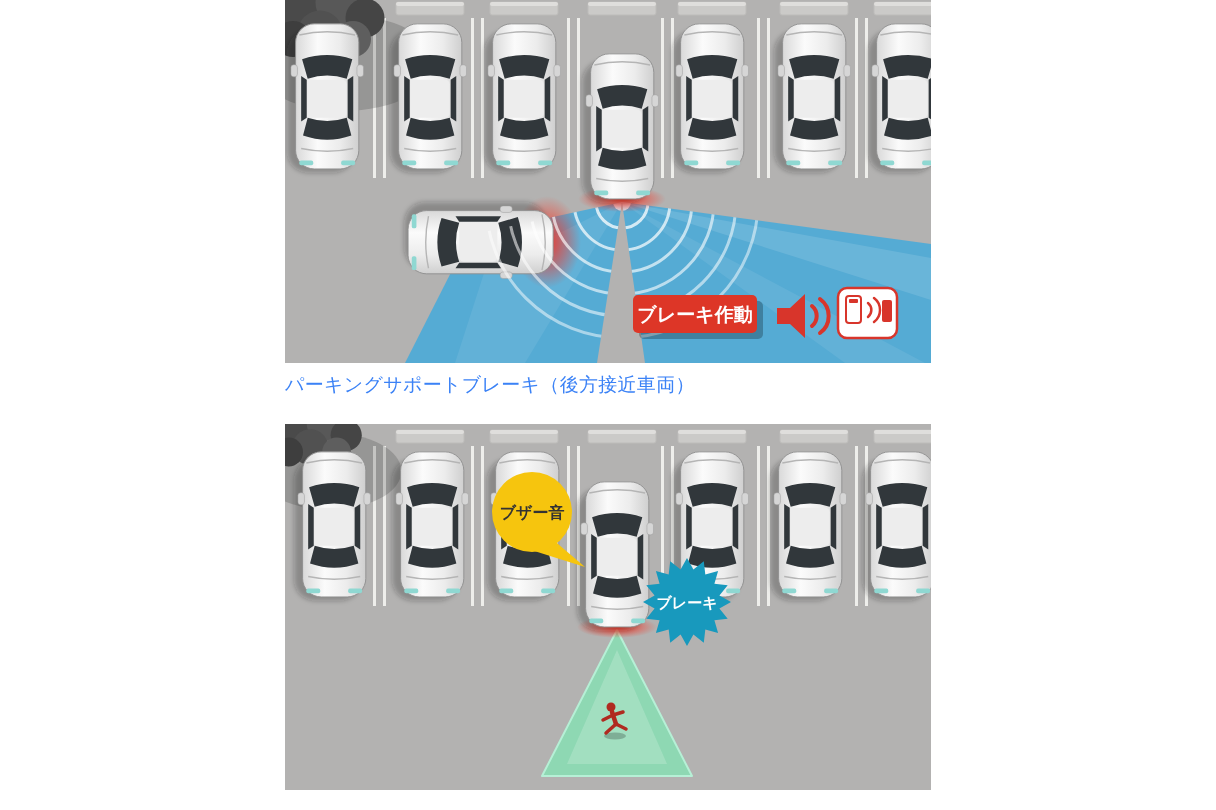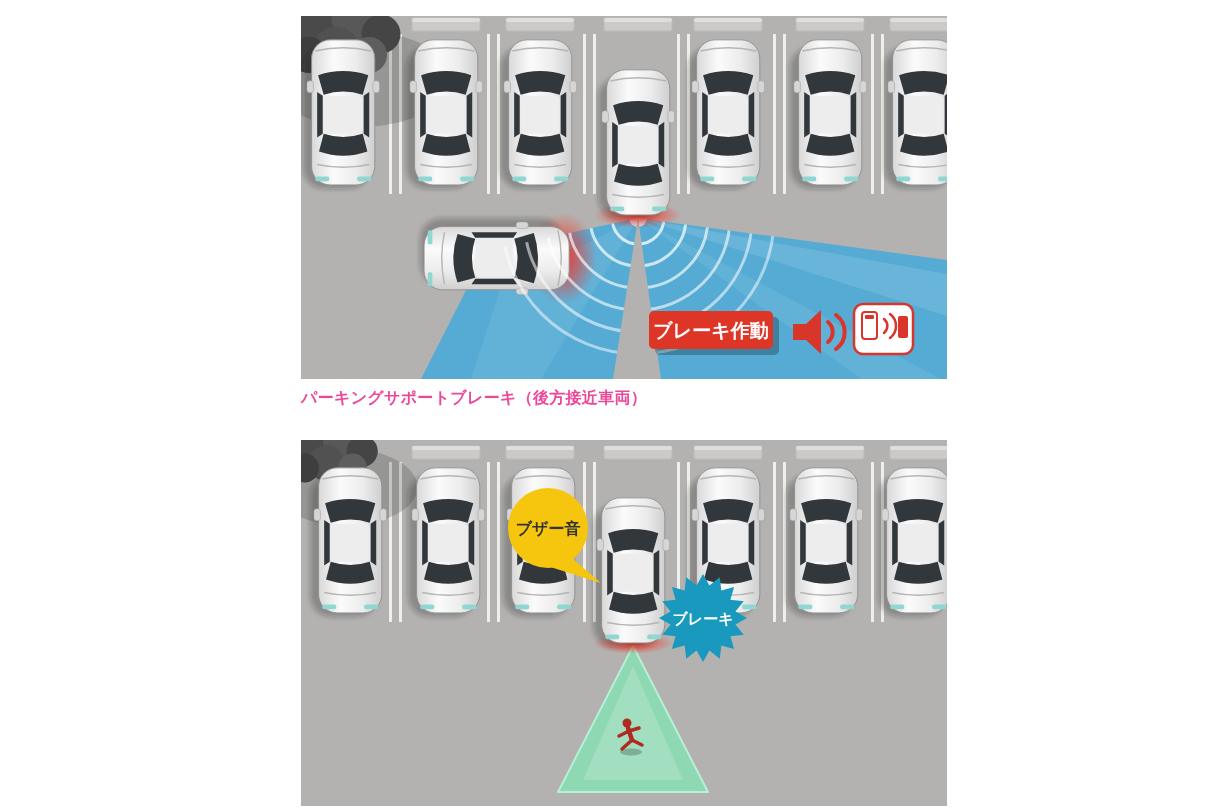--- a/index.html
+++ b/index.html
@@ -1,20 +1,20 @@
 <!DOCTYPE html>
 <html><head>
 <meta charset="utf-8">
 <style>
   html,body{margin:0;padding:0;background:#ffffff;}
   .page{position:relative;width:1216px;height:810px;background:#ffffff;overflow:hidden;
         font-family:"Liberation Sans","DejaVu Sans",sans-serif;}
-  figure{position:absolute;left:285px;margin:16px;width:646px;}
+  figure{position:absolute;left:285px;margin:0;width:646px;}
   figure svg{display:block;}
-  figcaption{margin-top:9px;font-size:16px;color:#ec4899;letter-spacing:.3px;font-weight:bold;}
+  figcaption{margin-top:9px;font-size:19px;color:#3b82f6;letter-spacing:.3px;}
   .hidden-defs{position:absolute;width:0;height:0;}
 </style>
 </head>
 <body>
 
 <div class="page">
 
   <svg class="hidden-defs" aria-hidden="true">
     <defs>
       <linearGradient id="bodyGrad" x1="0" y1="0" x2="1" y2="0">

